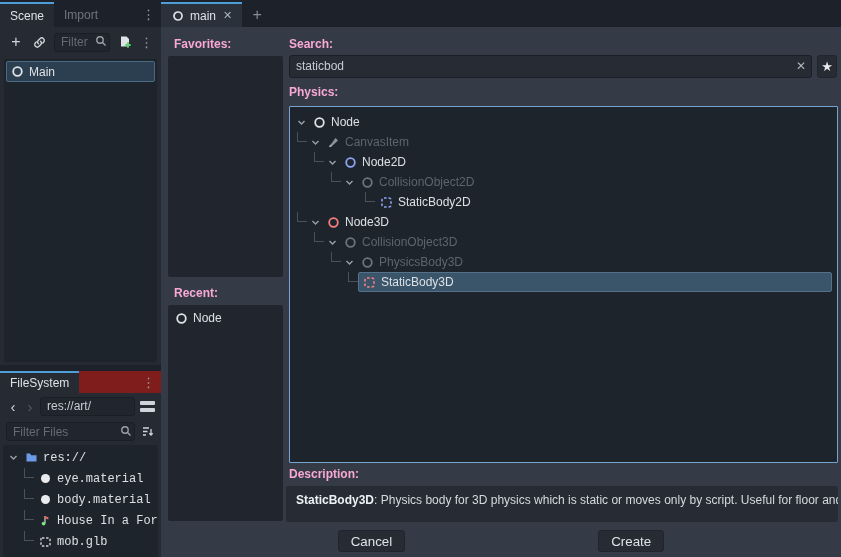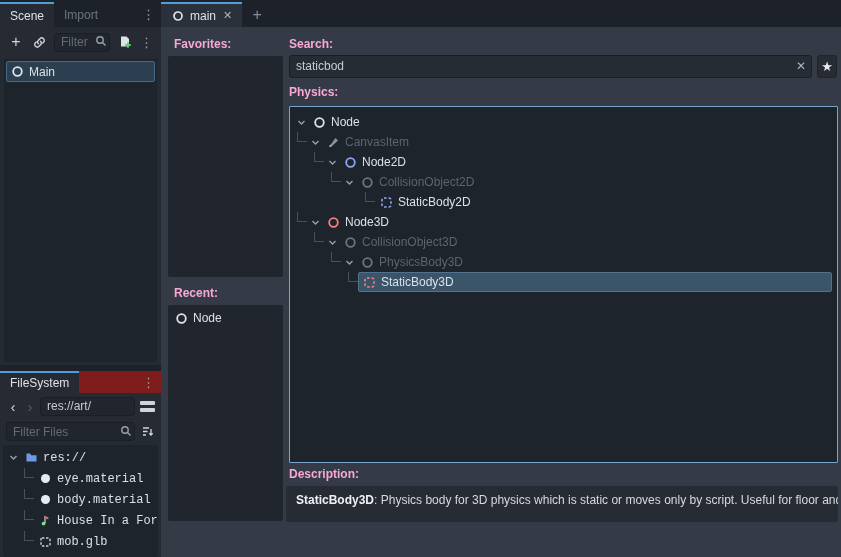--- a/index.html
+++ b/index.html
@@ -443,13 +443,17 @@
           <span class="lbl">StaticBody3D</span>
         </span>
       </div>
     </div>
 
   <div id="desc-label" class="abs section-label">Description:</div>
   <div id="desc-box" class="abs">
     <b>StaticBody3D</b><span>: Physics body for 3D physics which is static or moves only by script. Useful for floor and walls.</span>
   </div>
 
+  <div id="footer" class="abs">
+    <button class="btn">Cancel</button>
+    <button class="btn">Create</button>
+  </div>
 </div>
 
 </body></html>

